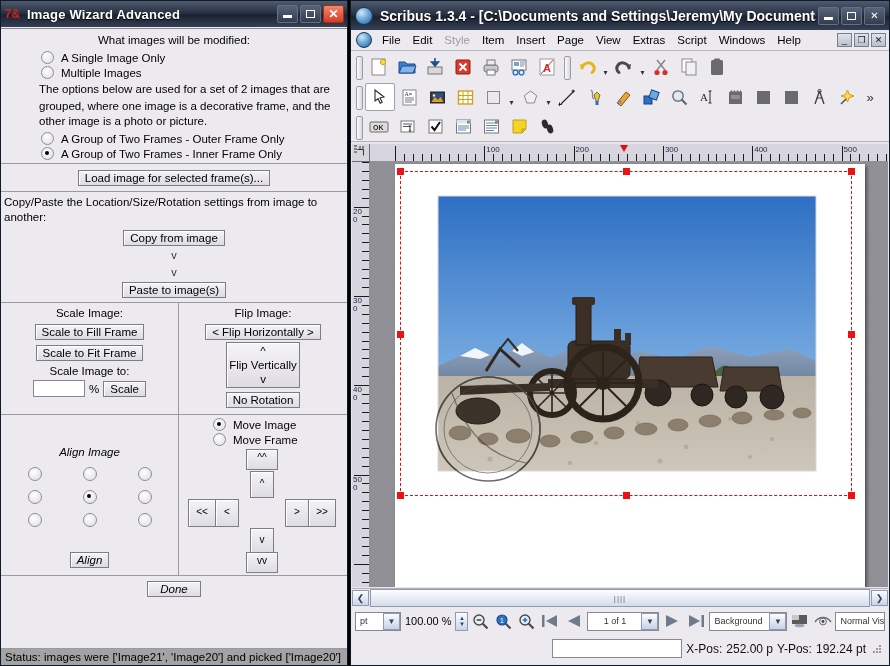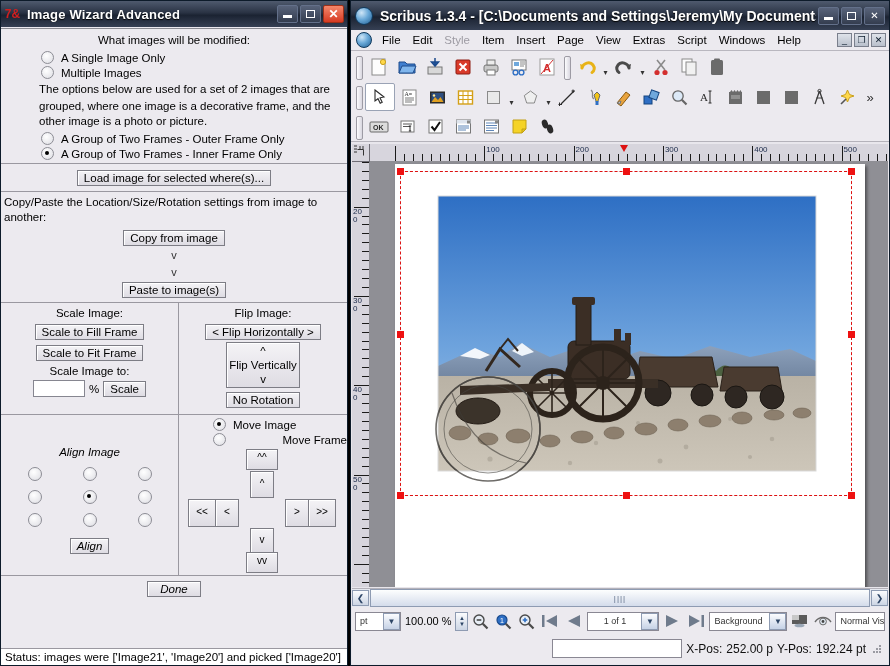--- a/index.html
+++ b/index.html
@@ -50,21 +50,21 @@
     line-height:14px;padding:1px 0;}
 
   
   .agrid{display:grid;grid-template-columns:repeat(3,30px);justify-content:center;
     row-gap:9px;column-gap:25px;margin-top:6px;}
   .agrid .radio{margin:0 auto;width:12px;height:12px;}
   .arrowpad{position:relative;width:150px;height:120px;margin:2px auto 0;}
   .apb{position:absolute;border:1px solid #7d7d85;background:linear-gradient(to bottom,#f4f3f6,#dedce3);
     box-shadow:inset 1px 1px 0 #fff;font-size:10px;text-align:center;line-height:15px;}
   #wiz-status{position:absolute;left:0;right:0;bottom:0;border-top:1px solid #9a98a0;
-    font-size:11.5px;padding:2px 4px;background:#ffffff;white-space:nowrap;overflow:hidden;}
+    font-size:11.5px;padding:2px 4px;background:#a3a3a3;white-space:nowrap;overflow:hidden;}
 
   
   #scribus{position:absolute;left:350px;top:0;width:540px;height:666px;
     background:#e8e6ec;border:1px solid #0d1b2a;box-sizing:border-box;}
   #sc-title{height:29px;background:linear-gradient(to bottom,#4f5a6e 0%,#2a3344 45%,#1b2332 55%,#364054 100%);
     display:flex;align-items:center;padding:0 4px;box-sizing:border-box;}
   #sc-title .tt{color:#fff;font-size:14px;font-weight:bold;margin-left:7px;flex:1;
     white-space:nowrap;overflow:hidden;text-shadow:0 1px 1px #000;}
   .sc-ball{width:16px;height:16px;border-radius:50%;
     background:radial-gradient(circle at 35% 30%,#cfe6f7 0%,#6aa9d8 45%,#1f5d92 100%);
@@ -168,21 +168,21 @@
           <span class="radio"></span>
           <span>A Group of Two Frames - Outer Frame Only</span>
         </div>
         <div class="radio-row">
           <span class="radio on"></span>
           <span>A Group of Two Frames - Inner Frame Only</span>
         </div>
       </div>
 
       <div class="wz-sec wz-center" style="padding:4px 0 5px;">
-        <span class="btn">Load image for selected where(s)...</span>
+        <span class="btn">Load image for selected frame(s)...</span>
       </div>
 
       <div class="wz-sec" style="padding:2px 0 4px;">
         <div class="wz-text" style="padding:1px 3px 3px;">Copy/Paste the Location/Size/Rotation settings from image to another:</div>
         <div class="wz-center"><span class="btn">Copy from image</span></div>
         <div class="caret" style="padding:3px 0 2px;">v</div>
         <div class="caret" style="padding:3px 0 2px;">v</div>
         <div class="wz-center"><span class="btn">Paste to image(s)</span></div>
       </div>
 
@@ -219,28 +219,28 @@
             <span class="radio"></span>
             <span class="radio"></span>
             <span class="radio"></span>
             <span class="radio"></span>
             <span class="radio on"></span>
             <span class="radio"></span>
             <span class="radio"></span>
             <span class="radio"></span>
             <span class="radio"></span>
           </div>
-          <div class="wz-center" style="margin-top:9px;"><span class="btn">Align</span></div>
+          <div class="wz-center" style="margin-top:23px;"><span class="btn">Align</span></div>
         </div>
         <div class="col-r" style="padding-top:2px;">
           <div class="radio-row" style="padding-left:34px;">
             <span class="radio on"></span>
             <span>Move Image</span>
           </div>
-          <div class="radio-row" style="padding-left:34px;justify-content:space-between;">
+          <div class="radio-row" style="padding-left:34px;">
             <span class="radio"></span>
             <span>Move Frame</span>
           </div>
           <div class="arrowpad">
             <div class="apb" style="left:58px;top:0;width:30px;height:19px;">^^</div>
             <div class="apb" style="left:62px;top:22px;width:22px;height:25px;line-height:24px;">^</div>
             <div class="apb" style="left:0;top:50px;width:26px;height:26px;line-height:24px;">&lt;&lt;</div>
             <div class="apb" style="left:27px;top:50px;width:22px;height:26px;line-height:24px;">&lt;</div>
             <div class="apb" style="left:97px;top:50px;width:22px;height:26px;line-height:24px;">&gt;</div>
             <div class="apb" style="left:120px;top:50px;width:26px;height:26px;line-height:24px;">&gt;&gt;</div>

